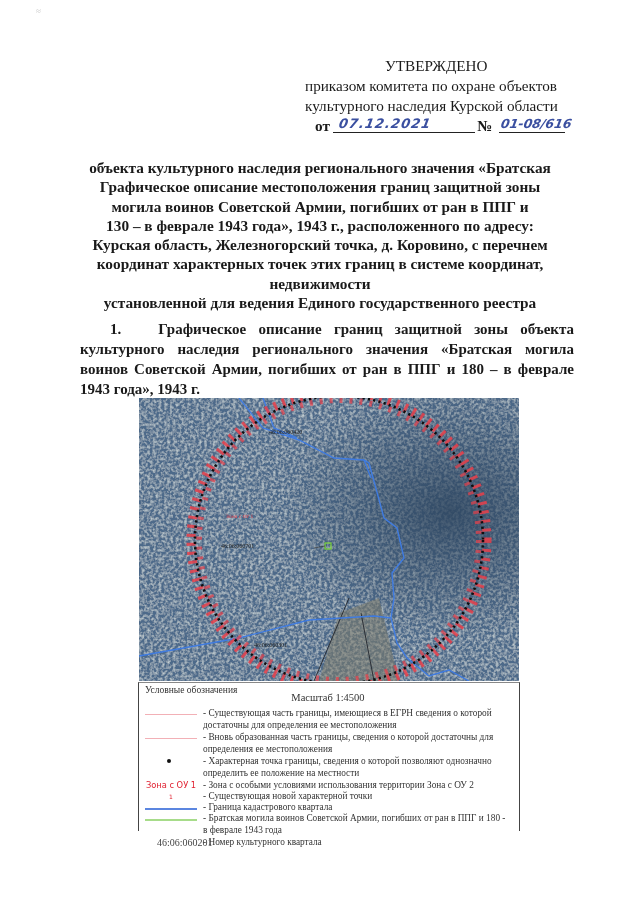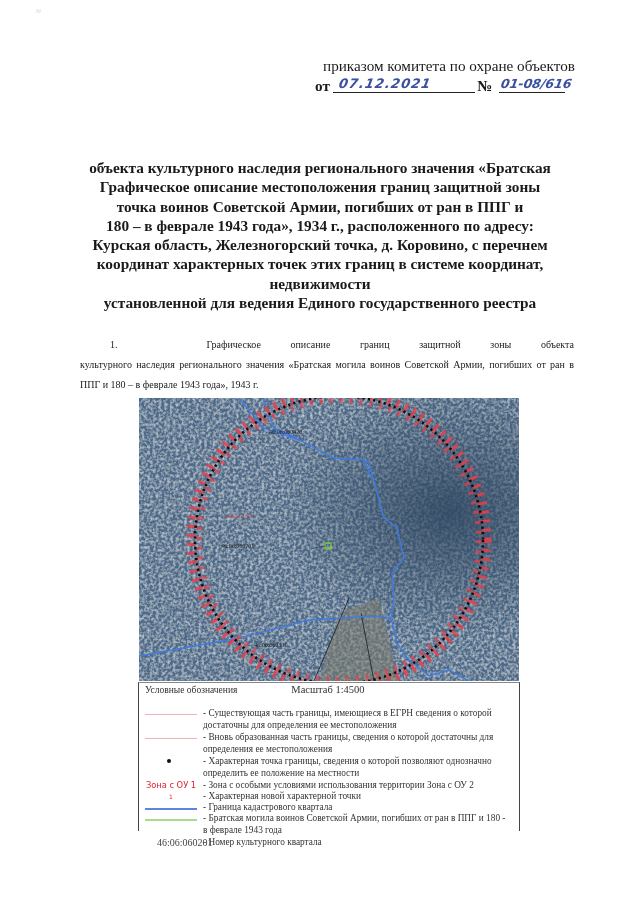--- a/index.html
+++ b/index.html
@@ -1,76 +1,78 @@
 <!DOCTYPE html>
 <html><head>
 <meta charset="utf-8">
 <style>
   html, body { margin: 0; padding: 0; background: #ffffff; }
   body { width: 640px; height: 905px; position: relative; overflow: hidden;
          font-family: "Liberation Serif", "DejaVu Serif", serif; color: #1a1a1a; }
   .corner-mark { position: absolute; left: 36px; top: 8px; width: 6px; height: 14px;
                  color: #c8c8c8; font-size: 9px; line-height: 7px; }
   .approval { position: absolute; left: 305px; top: 56px; width: 270px; font-size: 15.2px; line-height: 20px; }
-  .approval .line { text-align: right; white-space: nowrap; }
+  .approval .line { text-align: left; white-space: nowrap; }
   .approval .title { text-align: left; padding-left: 80px; }
   .sign-row { position: relative; height: 20px; font-weight: bold; }
   .sign-row .ot { position: absolute; left: 10px; top: 0; }
   .sign-row .date-line { position: absolute; left: 28px; top: 16px; width: 142px; border-bottom: 1px solid #222; }
   .sign-row .date-val { position: absolute; left: 34px; top: -2px; color: #3a4fa0; font-style: italic;
                         font-family: "DejaVu Sans", sans-serif; font-size: 13px; letter-spacing: 1px; transform: skewX(-10deg); }
   .sign-row .no { position: absolute; left: 172px; top: 0; }
   .sign-row .no-line { position: absolute; left: 194px; top: 16px; width: 66px; border-bottom: 1px solid #222; }
   .sign-row .no-val { position: absolute; left: 196px; top: -2px; color: #3a4fa0; font-style: italic;
                       font-family: "DejaVu Sans", sans-serif; font-size: 12.5px; transform: skewX(-10deg); }
   .doc-title { position: absolute; left: 66px; top: 158px; width: 508px; text-align: center;
                font-weight: bold; font-size: 15.3px; line-height: 19.3px; }
-  .para { position: absolute; left: 80px; top: 335px; width: 494px; font-size: 10px; line-height: 20px;
-          text-align: justify; }
+  .para { position: absolute; left: 80px; top: 319px; width: 494px; font-size: 15px; line-height: 20px;
+          text-align: justify; font-weight: bold; }
   .para .first { text-indent: 30px; text-align-last: justify; }
   .figure { position: absolute; left: 136px; top: 396px; width: 384px; height: 442px; }
   .map { position: absolute; left: 3px; top: 2px; width: 380px; height: 283px; overflow: hidden;
          background: #4a6787; }
-  .scale { position: absolute; left: 0; top: 288px; width: 384px; text-align: center; font-size: 10.5px; color: #333; }
+  .scale { position: absolute; left: 0; top: 296px; width: 384px; text-align: center; font-size: 10.5px; color: #333; }
   .legend-box { position: absolute; left: 2px; top: 286px; width: 380px; height: 148px;
                 border-left: 1px solid #444; border-right: 1px solid #444; border-top: 1px solid #888; }
   .legend-title { position: absolute; left: 6px; top: 2px; font-size: 9.5px; color: #333; }
   .legend-row { position: absolute; left: 0; width: 380px; font-size: 9.3px; line-height: 11.8px; color: #333; }
   .legend-row .sym { position: absolute; left: 6px; width: 50px; height: 12px; }
   .legend-row .txt { position: absolute; left: 64px; width: 308px; }
   .sym-line { position: absolute; top: 6px; left: 0; width: 52px; height: 1px; }
   .sym-dot { position: absolute; top: 3px; left: 22px; width: 4px; height: 4px; border-radius: 50%; background: #111; }
   .sym-zone { position: absolute; top: 0; left: 0; width: 52px; text-align: center; color: #e02030;
               font-family: "DejaVu Sans", sans-serif; font-size: 8.3px; }
   .sym-num { position: absolute; top: 0; left: 0; width: 52px; text-align: center; color: #e02030;
              font-family: "DejaVu Sans", sans-serif; font-size: 6px; }
   .sym-kad { position: absolute; top: 0; left: 12px; font-size: 10px; color: #444; }
 </style>
 </head>
 <body>
 
 <div class="corner-mark">≈</div>
 
 <div class="approval">
+  <div class="line title">УТВЕРЖДЕНО</div>
   <div class="line">приказом комитета по охране объектов</div>
+  <div class="line">культурного наследия Курской области</div>
   <div class="sign-row">
     <span class="ot">от</span>
     <span class="date-line"></span>
     <span class="date-val">07.12.2021</span>
     <span class="no">№</span>
     <span class="no-line"></span>
     <span class="no-val">01-08/616</span>
   </div>
 </div>
 
 <div class="doc-title">
   <div>объекта культурного наследия регионального значения «Братская</div>
   <div>Графическое описание местоположения границ защитной зоны</div>
-  <div>точка воинов Советской Армии, погибших от ран в ППГ и</div>
-  <div>180 – в феврале 1943 года», 1934 г.,  расположенного по адресу:</div>
+  <div>могила воинов Советской Армии, погибших от ран в ППГ и</div>
+  <div>130 – в феврале 1943 года», 1943 г.,  расположенного по адресу:</div>
   <div>Курская область, Железногорский точка, д. Коровино, с перечнем</div>
   <div>координат характерных точек этих границ в системе координат,</div>
   <div>недвижимости</div>
   <div>установленной для ведения Единого государственного реестра</div>
 </div>
 
 <div class="para">
   <div class="first"><span>1.</span>&nbsp;&nbsp;&nbsp;<span>Графическое описание границ защитной зоны объекта</span></div>
   <div>культурного наследия регионального значения «Братская могила воинов Советской Армии, погибших от ран в ППГ и 180 – в феврале 1943 года», 1943 г.</div>
 </div>
@@ -138,21 +140,21 @@
     <div class="legend-row" style="top:97px">
       <div class="sym">
           <div class="sym-zone">Зона с ОУ 1</div>
         </div>
       <div class="txt">- Зона с особыми условиями использования территории Зона с ОУ 2</div>
     </div>
     <div class="legend-row" style="top:108px">
       <div class="sym">
           <div class="sym-num">1</div>
         </div>
-      <div class="txt">- Характерная новой характерной точки</div>
+      <div class="txt">- Существующая новой характерной точки</div>
     </div>
     <div class="legend-row" style="top:119px">
       <div class="sym">
           <div class="sym-line" style="background:#5b86e0;height:1.5px"></div>
         </div>
       <div class="txt">- Граница кадастрового квартала</div>
     </div>
     <div class="legend-row" style="top:130px">
       <div class="sym">
           <div class="sym-line" style="background:#a7dc8a;height:1.5px"></div>

